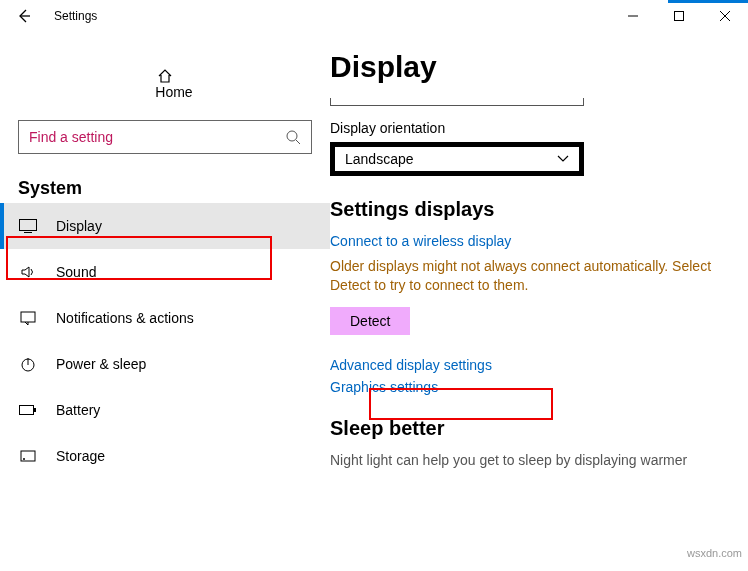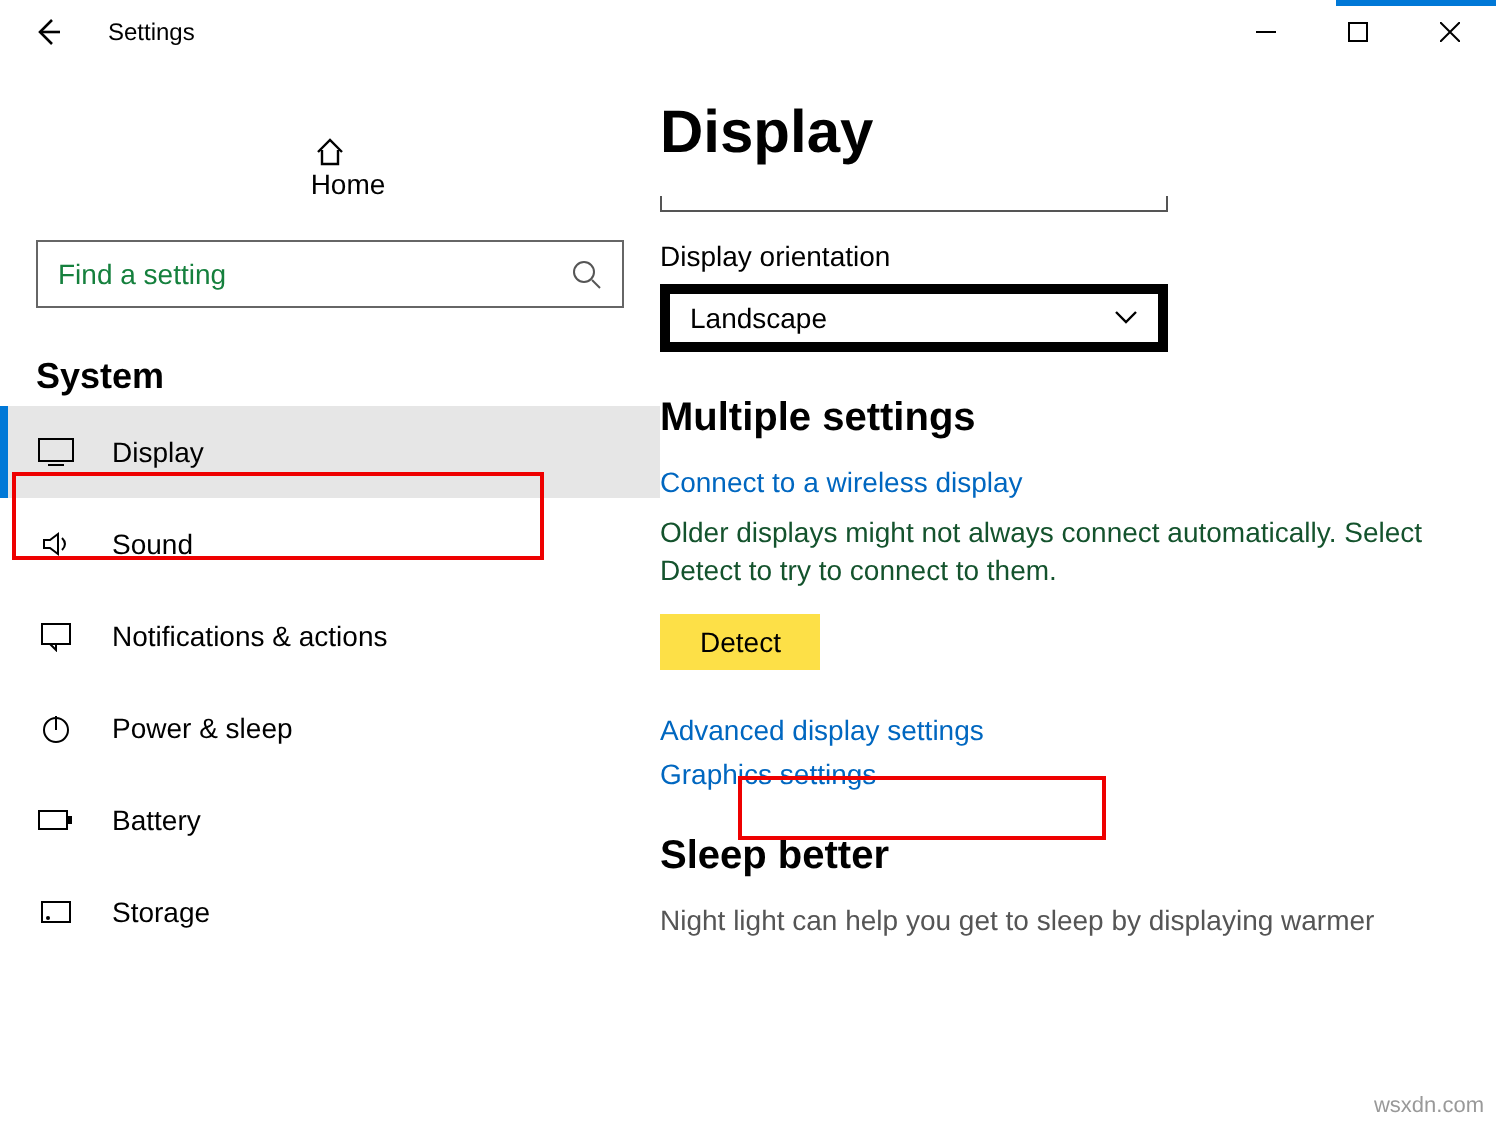--- a/index.html
+++ b/index.html
@@ -52,21 +52,21 @@
     flex-direction: column;
   }
   .home-row .icon { width:20px; display:flex; justify-content:center; margin-right:18px;}
   .searchbox {
     margin: 12px 18px 18px 18px;
     height: 34px;
     border: 1px solid #666;
     display:flex; align-items:center;
     padding: 0 10px;
     font-size: 14px;
-    color:#15803d;
+    color:#be185d;
   }
   .searchbox span:first-child { flex:1; }
   .sidebar-heading {
     font-weight:600;
     font-size:18px;
     padding: 6px 18px 4px 18px;
   }
   .navlist { }
   .nav-item {
     display:flex; align-items:center;
@@ -100,23 +100,23 @@
   .dropdown {
     width:254px; height:34px;
     border:5px solid #000000;
     display:flex; align-items:center;
     padding:0 10px; font-size:14px;
     margin-bottom:22px;
   }
   .dropdown span:first-child { flex:1; }
   .section-h { font-weight:600; font-size:20px; margin:0 0 12px 0; }
   .link { color:#0067c0; font-size:14px; margin:6px 0; display:block; }
-  .body-text { font-size:14px; color:#14532d; margin:8px 0; line-height:1.35; }
+  .body-text { font-size:14px; color:#a16207; margin:8px 0; line-height:1.35; }
   .btn {
-    display:inline-block; background:#fde047; border:none;
+    display:inline-block; background:#f0abfc; border:none;
     padding:6px 20px; font-size:14px; margin:4px 0 16px 0;
   }
   .sub-text {font-size:14px;color:#555;}
   .watermark {
     position:absolute; right:6px; bottom:12px;
     font-size:11px; color:#999;
   }
   svg { display:block; }
 </style>
 </head>
@@ -238,21 +238,21 @@
     <div class="label">Display orientation</div>
     <div class="dropdown">
       <span>Landscape</span>
       <span>
         <svg width="12" height="8" viewBox="0 0 12 8">
             <path d="M1 1 L6 6 L11 1" stroke="#000" fill="none" stroke-width="1.2"></path>
           </svg>
       </span>
     </div>
 
-    <h2 class="section-h">Multiple settings</h2>
+    <h2 class="section-h">Settings displays</h2>
     <a class="link">Connect to a wireless display</a>
     <div class="body-text">Older displays might not always connect automatically. Select Detect to try to connect to them.</div>
     <button class="btn">Detect</button>
     <a class="link">Advanced display settings</a>
     <a class="link">Graphics settings</a>
 
     <h2 class="section-h" style="margin-top:22px">Sleep better</h2>
     <div class="sub-text">Night light can help you get to sleep by displaying warmer</div>
   </div>
 </div>

